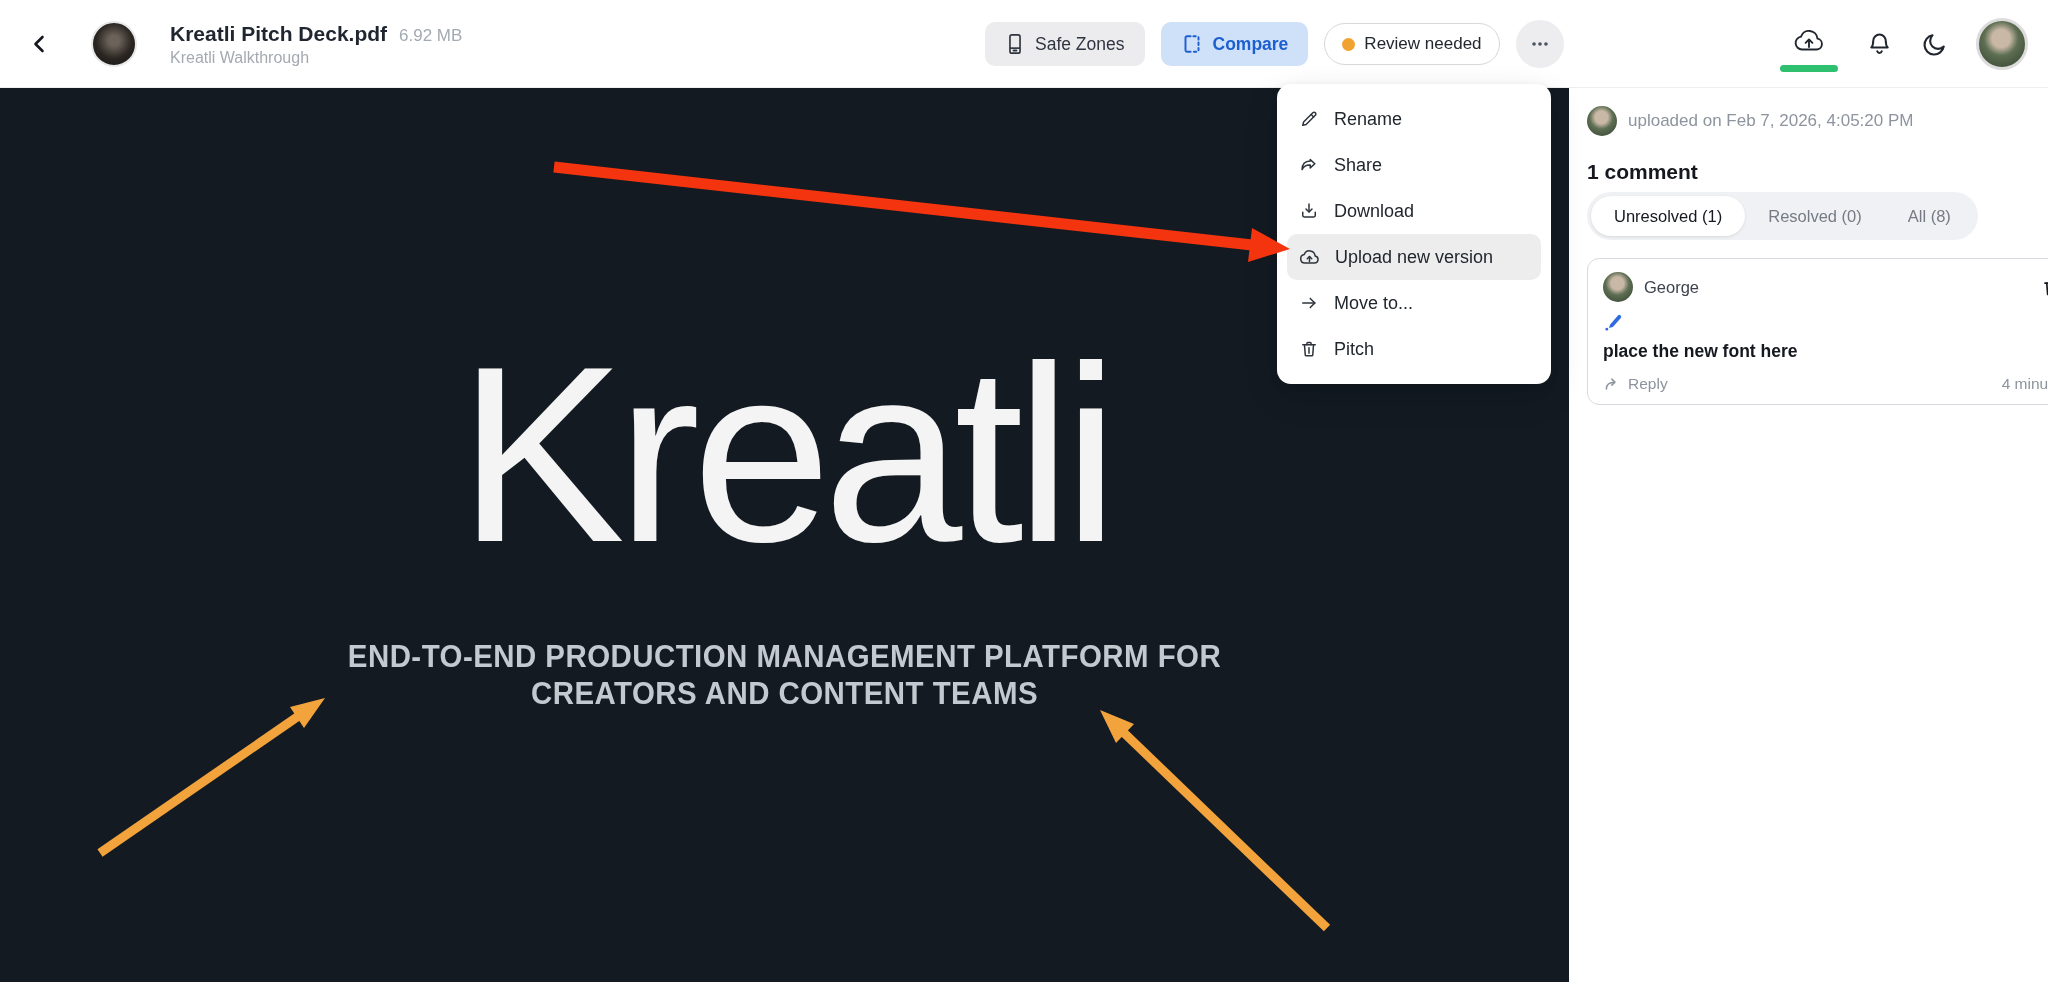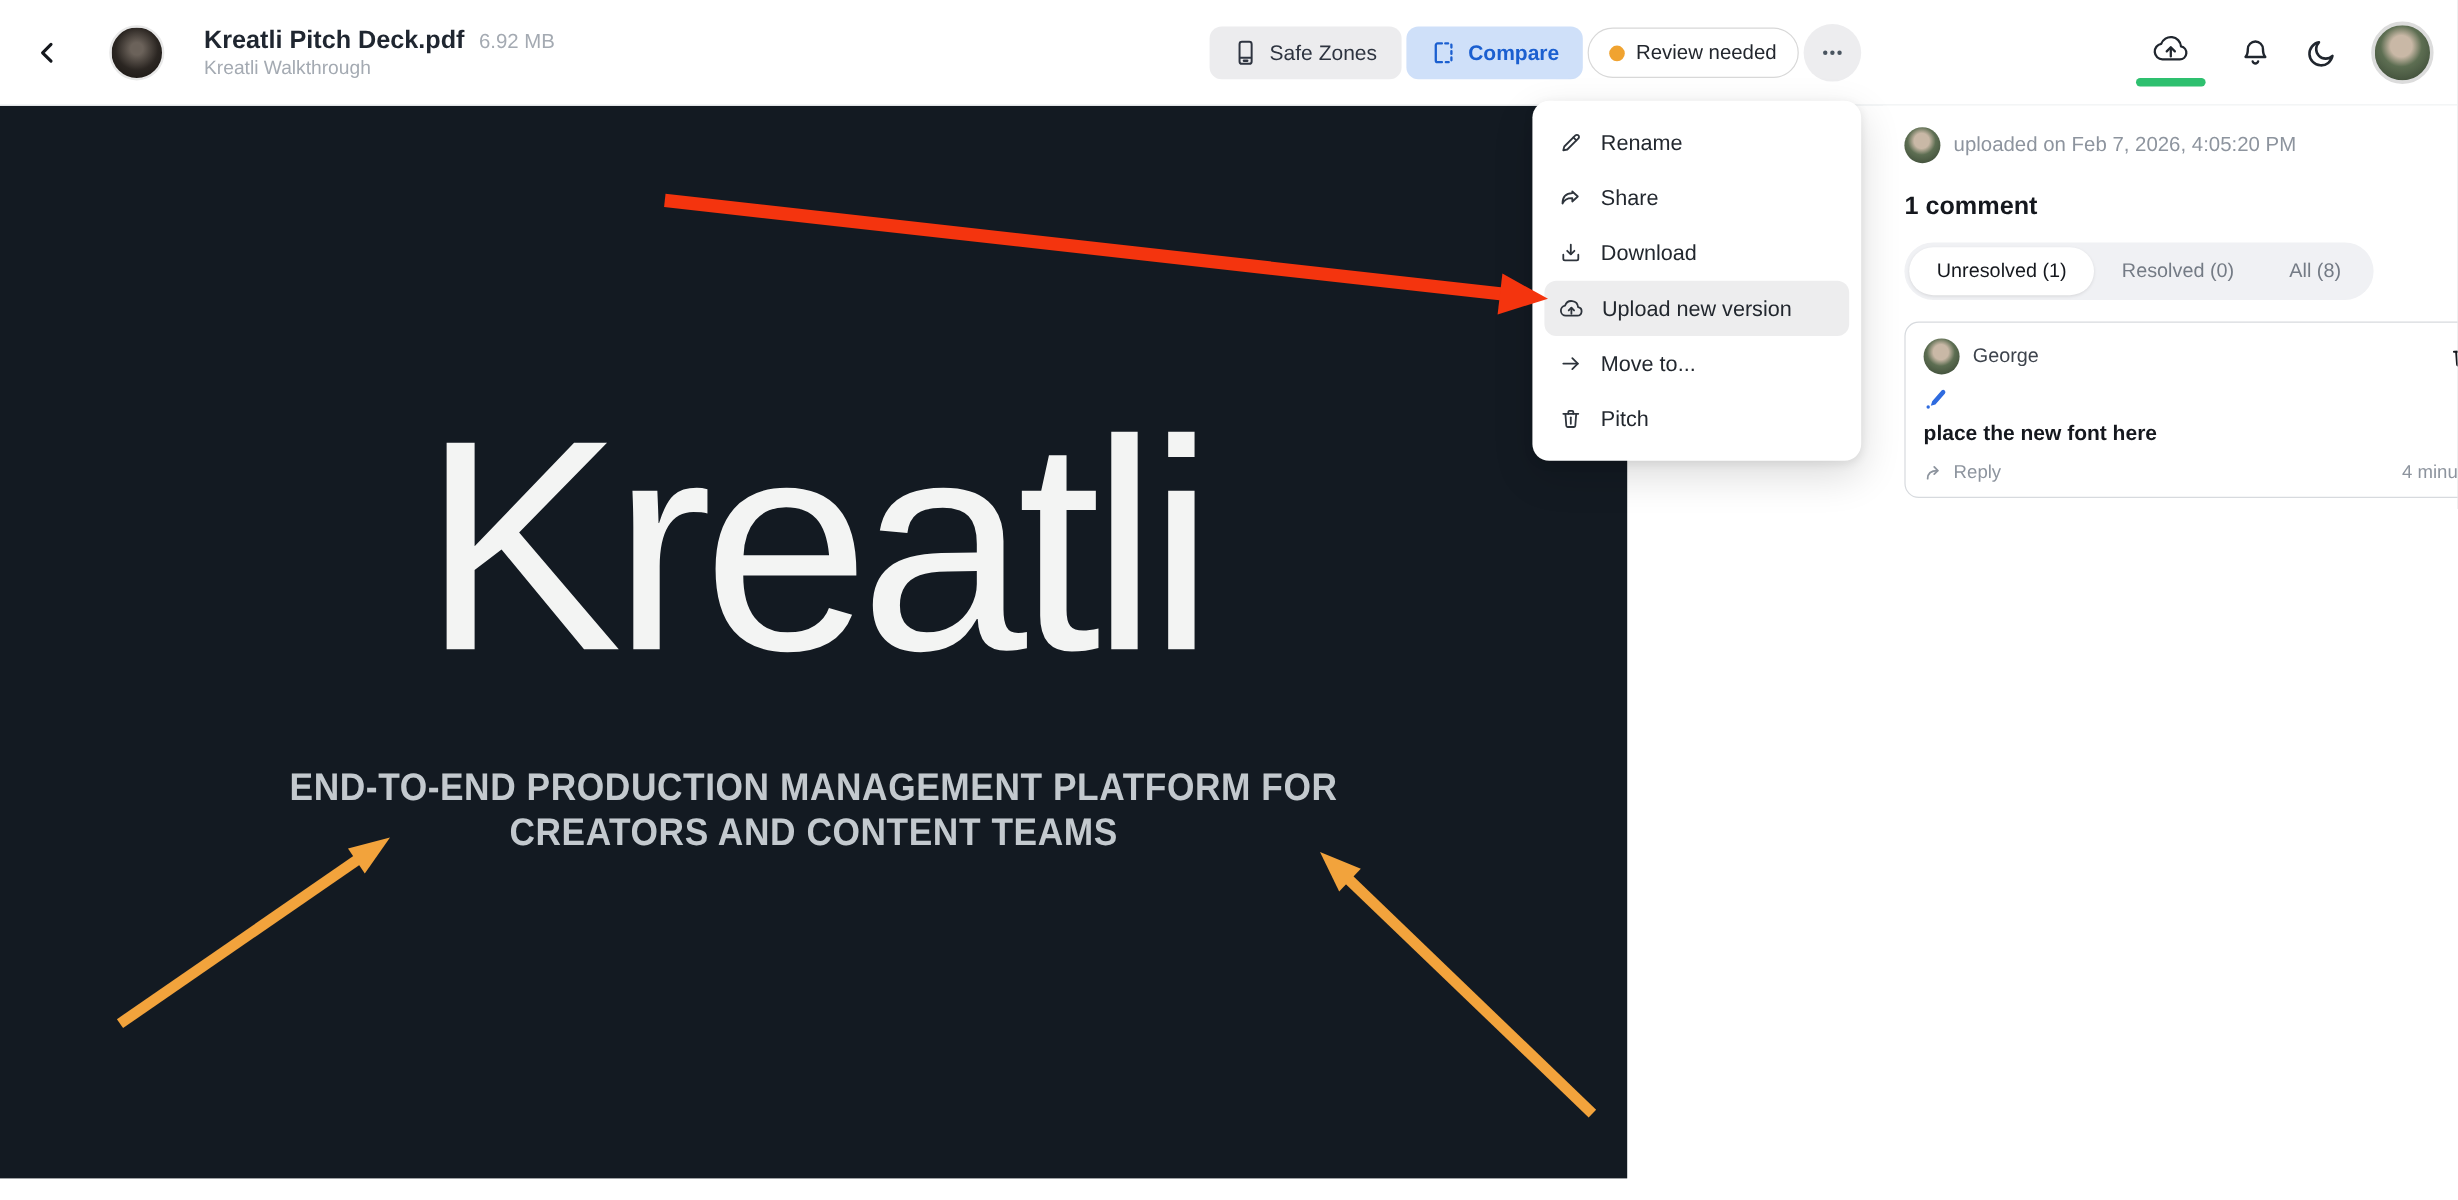--- a/index.html
+++ b/index.html
@@ -14,41 +14,41 @@
   .back-btn { width:36px; height:36px; display:flex; align-items:center; justify-content:center;
               color:#15181e; cursor:pointer; }
   .file-thumb { width:46px; height:46px; border-radius:50%; border:2px solid #e8e8e8;
                 background:radial-gradient(circle at 50% 42%, #6b625a 0 16%, #2b2622 55%, #15120f 100%); }
   .titles { display:flex; flex-direction:column; gap:3px; }
   .title-row { display:flex; align-items:baseline; gap:12px; }
   .file-title { font-size:21px; font-weight:bold; color:#1f2630; }
   .file-size { font-size:17px; color:#a4aab2; }
   .file-sub { font-size:16px; color:#a4aab2; }
 
-  .hdr-controls { position:absolute; left:1008px; top:0; height:88px; display:flex; align-items:center; gap:4px; }
+  .hdr-controls { position:absolute; left:985px; top:0; height:88px; display:flex; align-items:center; gap:16px; }
   .btn { display:flex; align-items:center; gap:10px; height:44px; padding:0 20px; border-radius:10px;
          font-size:17.5px; cursor:pointer; border:none; }
   .btn-gray { background:#ececee; color:#2e3440; }
   .btn-blue { background:#cfe0f9; color:#1b5fd0; font-weight:bold; }
   .badge { display:flex; align-items:center; gap:9px; height:42px; padding:0 17px; border-radius:21px;
            background:#fff; border:1px solid #d8d8d8; font-size:17px; color:#23272e; }
   .badge-dot { width:13px; height:13px; border-radius:50%; background:#f0a330; }
   .more-btn { width:48px; height:48px; border-radius:50%; background:#ededef; display:flex;
               align-items:center; justify-content:center; color:#4a5560; cursor:pointer; }
 
   .hdr-right { position:absolute; right:20px; top:0; height:88px; display:flex; align-items:center; gap:28px; }
   .upload-status { display:flex; flex-direction:column; align-items:center; gap:11px; margin-top:12px; cursor:pointer; }
   .upload-status svg { color:#20262e; }
   .progress-bar { width:58px; height:7px; border-radius:4px; background:#2ec06f; }
   .hdr-icon { color:#20262e; cursor:pointer; display:flex; }
   .avatar-lg { width:52px; height:52px; border-radius:50%; border:3px solid #dcdcdc; cursor:pointer;
                background:radial-gradient(circle at 48% 38%, #c9b8a6 0 24%, #5d6e52 46%, #33402f 100%); }
 
   
-  .canvas { position:absolute; left:0; top:88px; width:1356px; height:894px; background:#131a22; z-index:1; }
+  .canvas { position:absolute; left:0; top:88px; width:1569px; height:894px; background:#131a22; z-index:1; }
   .wordmark { position:absolute; left:0; right:0; top:242px; text-align:center; color:#f3f4f3;
               font-size:250px; letter-spacing:-8px; line-height:1; font-weight:normal; }
   .tagline { position:absolute; left:0; right:0; top:550px; text-align:center; color:#c3c9ce;font-weight:bold; }
   .tagline div { font-size:32px; line-height:37px; transform:scaleX(.92); letter-spacing:.5px; }
 
   
   .menu { position:absolute; left:1277px; top:84px; width:274px; background:#fff; border-radius:14px;
           box-shadow:0 12px 34px rgba(0,0,0,.14), 0 2px 8px rgba(0,0,0,.08); padding:12px 10px; z-index:30; }
   .menu-item { display:flex; align-items:center; gap:15px; height:46px; padding:0 12px; border-radius:10px;
                font-size:18px; color:#22272e; cursor:pointer; }
@@ -56,21 +56,21 @@
   .menu-item svg { color:#2e343c; flex:none; }
 
   
   .sidebar { position:absolute; left:1569px; top:88px; width:479px; height:912px; background:#fff;
              padding:16px 32px 0 18px; z-index:10; }
   .uploaded-row { display:flex; align-items:center; gap:11px; margin-top:2px; }
   .avatar-sm { width:30px; height:30px; border-radius:50%; flex:none;
                background:radial-gradient(circle at 48% 38%, #c9b8a6 0 26%, #5d6e52 48%, #33402f 100%); }
   .uploaded-text { font-size:17px; color:#8d949e; }
   .comments-heading { margin-top:24px; font-size:21px; font-weight:bold; color:#15181e; }
-  .tabs { margin-top:18px; display:inline-flex; align-items:center; background:#f0f1f4; border-radius:24px;
+  .tabs { margin-top:8px; display:inline-flex; align-items:center; background:#f0f1f4; border-radius:24px;
           height:48px; padding:4px; }
   .tab { height:40px; display:flex; align-items:center; padding:0 23px; border-radius:20px; font-size:16.5px;
          color:#747b85; cursor:pointer; white-space:nowrap; }
   .tab.active { background:#fff; color:#15181e; box-shadow:0 1px 3px rgba(0,0,0,.10); }
   .comment-card { margin-top:18px; width:528px; border:1px solid #d7dade; border-radius:12px; padding:13px 15px 11px; }
   .cc-head { display:flex; align-items:center; gap:11px; }
   .cc-author { font-size:16.5px; color:#3d434c; }
   .cc-actions { margin-left:auto; display:flex; align-items:center; gap:15px; }
   .cc-trash { color:#15181e; cursor:pointer; display:flex; }
   .cc-circle { width:22px; height:22px; border-radius:50%; border:2px solid #d4d7db; cursor:pointer; }

